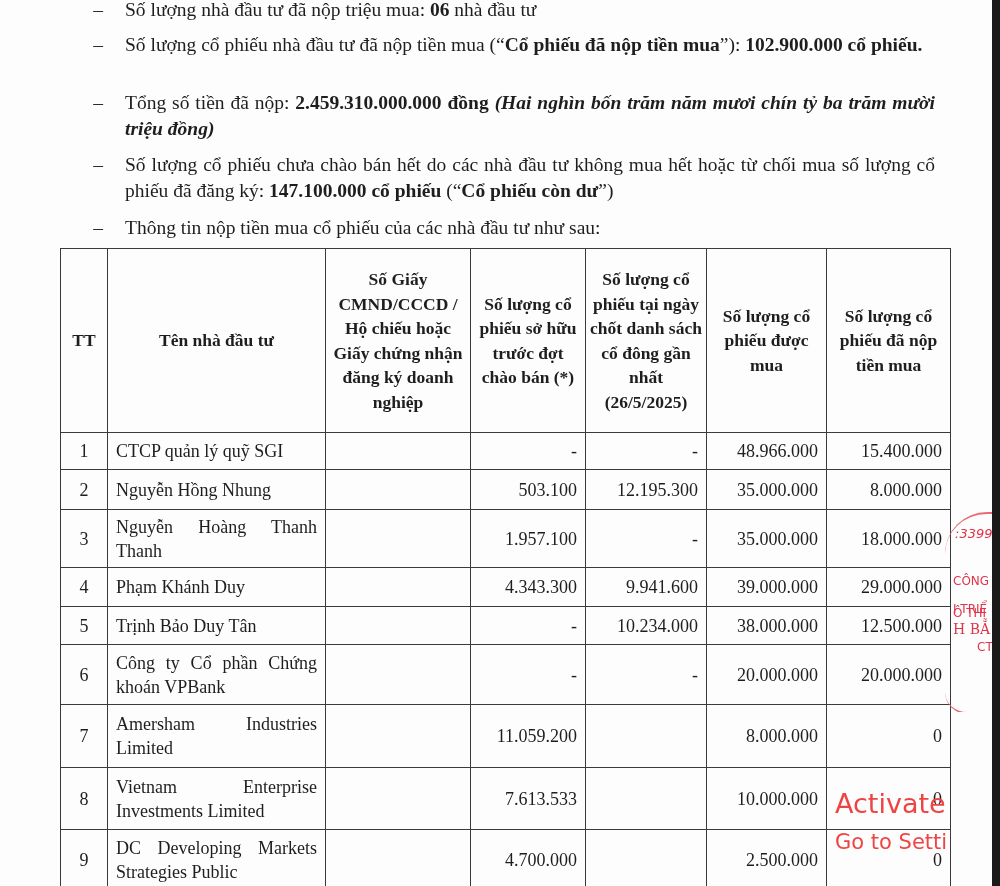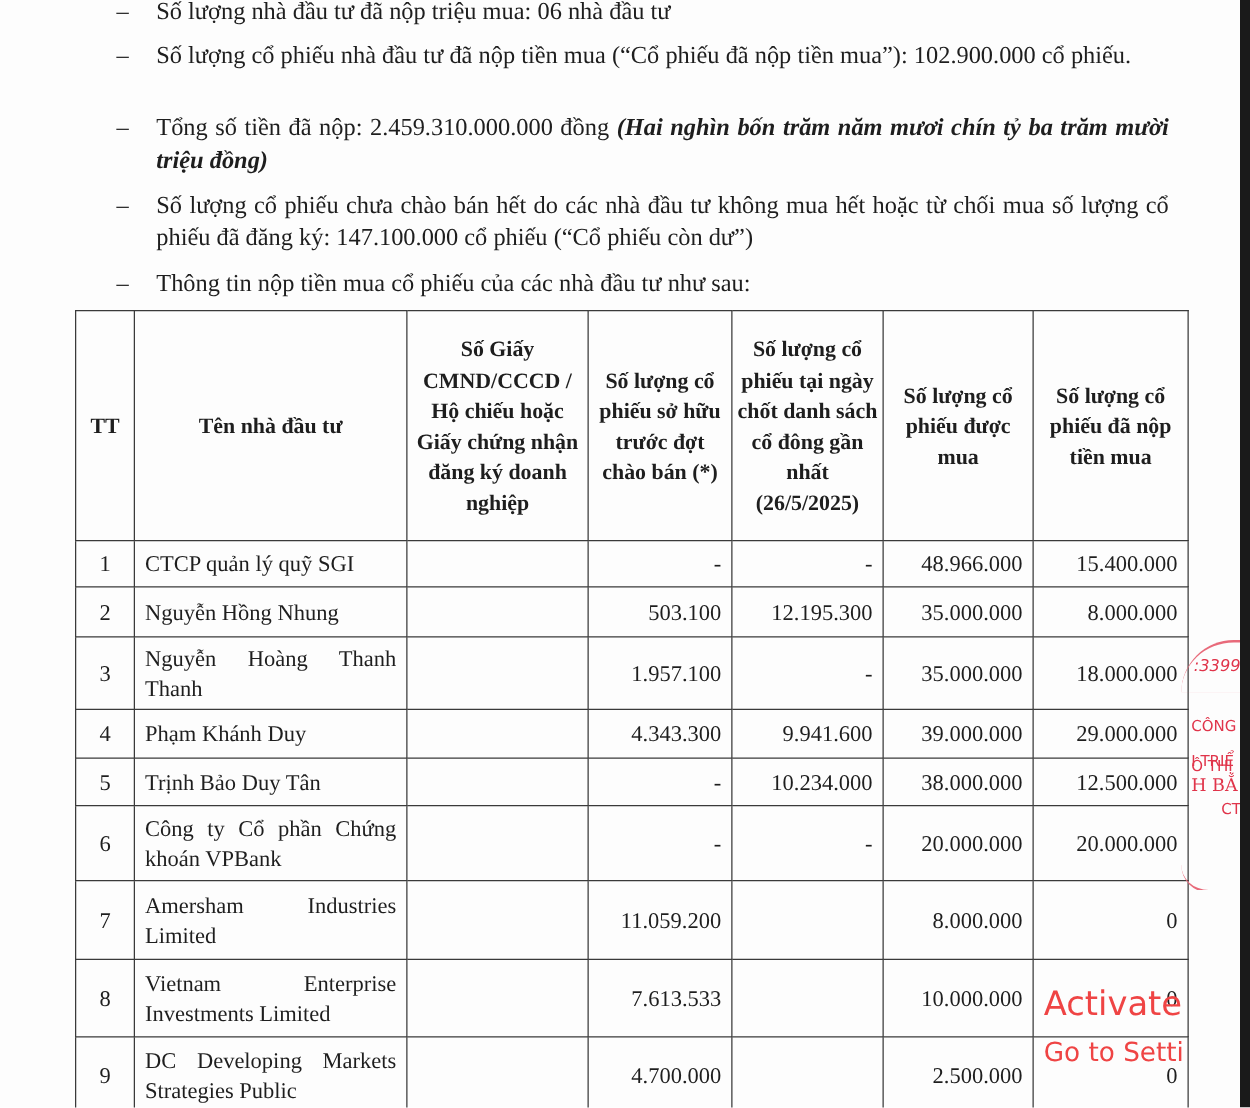--- a/index.html
+++ b/index.html
@@ -7,21 +7,21 @@
     width: 1000px; height: 886px; overflow: hidden; position: relative;
     background: #ffffff; color: #1e1e1e;
     font-family: "Liberation Serif", "DejaVu Serif", serif;
   }
   .page { position: absolute; left: 0; top: 0; width: 992px; height: 886px; background: #fdfdfd; }
   .edge { position: absolute; left: 992px; top: 0; width: 8px; height: 886px; background: #1a1a1a; }
 
   .bullet { position: absolute; left: 0; width: 990px; font-size: 19.5px; line-height: 26px; }
   .bullet .dash { position: absolute; left: 88px; top: 0; width: 20px; text-align: center; }
   .bullet .text { position: absolute; left: 125px; top: 0; width: 810px; text-align: justify; }
-  .b { font-weight: normal; }
+  .b { font-weight: bold; }
   .bi { font-weight: bold; font-style: italic; }
 
   table.invest {
     position: absolute; left: 60px; top: 248px;
     border-collapse: collapse; table-layout: fixed;
     font-size: 18px; line-height: 24px;
   }
   table.invest td, table.invest th {
     border: 1.6px solid #3a3a3a; padding: 0 8px; vertical-align: middle;
   }

